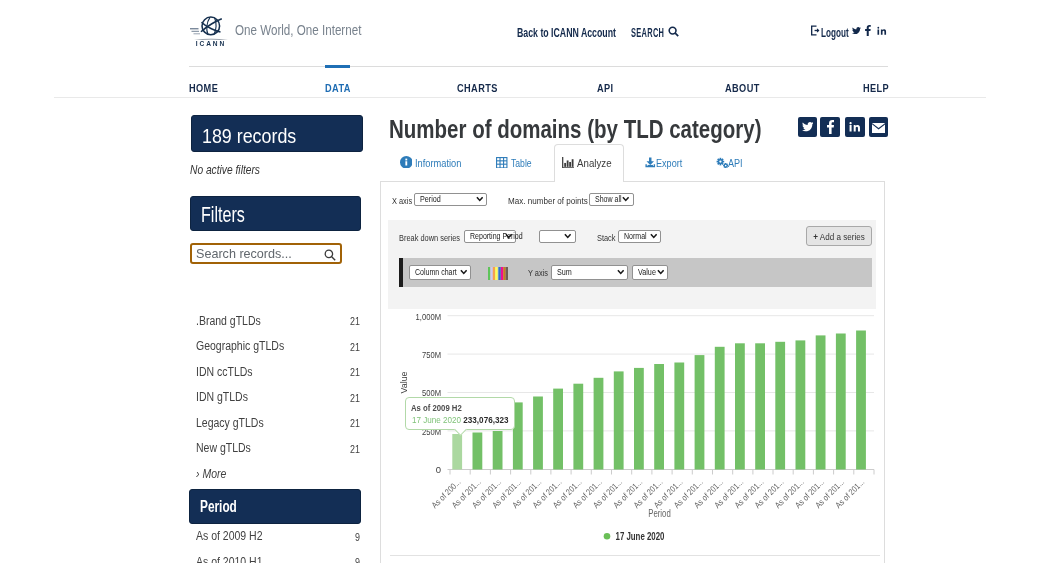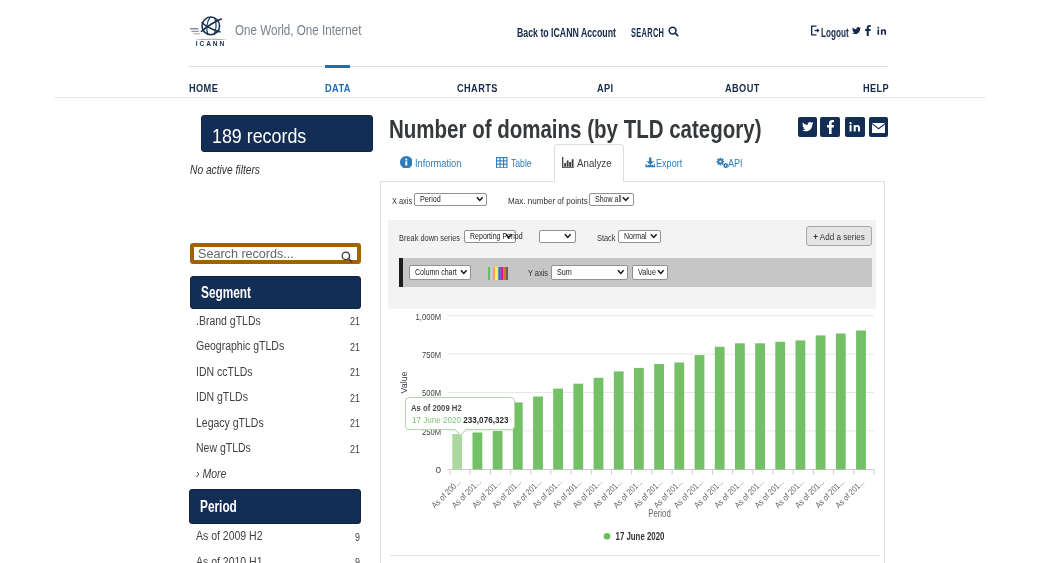--- a/index.html
+++ b/index.html
@@ -56,33 +56,33 @@
     </svg>
 <div class="abs" style="left:189px; top:66px; width:699px; height:1px; background:#dcdcdc;"></div>
 <div class="abs" style="left:325px; top:65px; width:25px; height:3px; background:#1f6fb5;"></div>
 <div style="position:absolute; left:189px; top:81.8px; font-size:11.5px; color:#15294a; white-space:nowrap; font-weight:bold; letter-spacing:0.5px; transform:scaleX(0.8); transform-origin:0 50%; line-height:1.2;">HOME</div>
 <div style="position:absolute; left:325px; top:81.8px; font-size:11.5px; color:#1e6cb3; white-space:nowrap; font-weight:bold; letter-spacing:0.5px; transform:scaleX(0.8); transform-origin:0 50%; line-height:1.2;">DATA</div>
 <div style="position:absolute; left:457px; top:81.8px; font-size:11.5px; color:#15294a; white-space:nowrap; font-weight:bold; letter-spacing:0.5px; transform:scaleX(0.8); transform-origin:0 50%; line-height:1.2;">CHARTS</div>
 <div style="position:absolute; left:597px; top:81.8px; font-size:11.5px; color:#15294a; white-space:nowrap; font-weight:bold; letter-spacing:0.5px; transform:scaleX(0.8); transform-origin:0 50%; line-height:1.2;">API</div>
 <div style="position:absolute; left:725px; top:81.8px; font-size:11.5px; color:#15294a; white-space:nowrap; font-weight:bold; letter-spacing:0.5px; transform:scaleX(0.8); transform-origin:0 50%; line-height:1.2;">ABOUT</div>
 <div style="position:absolute; left:863px; top:81.8px; font-size:11.5px; color:#15294a; white-space:nowrap; font-weight:bold; letter-spacing:0.5px; transform:scaleX(0.8); transform-origin:0 50%; line-height:1.2;">HELP</div>
 <div class="abs" style="left:54px; top:97px; width:932px; height:1px; background:#e9e9e9;"></div>
-<div class="boxhdr" style="left:201px; top:115px; width:172px; height:37px;">
+<div class="boxhdr" style="left:191px; top:115px; width:172px; height:37px;">
       <span style="font-size:21px; transform:translateY(-50%) scaleX(0.85);">189 records</span>
     </div>
 <div style="position:absolute; left:190px; top:161.5px; font-size:12.8px; color:#333; white-space:nowrap; font-style:italic; transform:scaleX(0.8); transform-origin:0 50%; line-height:1.2;">No active filters</div>
-<div class="abs" style="left:190px; top:242.5px; width:171px; height:21px; border:4px solid #a16207; border-radius:3px; background:#fff;">
+<div class="boxhdr" style="left:190px; top:195.5px; width:171px; height:35px;">
+      <span style="font-size:21.5px; top:calc(50% + 3px); transform:translateY(-50%) scaleX(0.75);">Filters</span>
+    </div>
+<div class="abs" style="left:190px; top:242.5px; width:152px; height:21px; border:2px solid #a16207; border-radius:3px; background:#fff;">
 <span style="position:absolute; left:4px; top:50%; transform:translateY(-50%) scaleX(0.94); transform-origin:0 50%; font-size:13.4px; color:#61676d; white-space:nowrap;">Search records...</span>
 <svg style="position:absolute; right:4px; top:4.5px;" width="12" height="12" viewBox="0 0 12 12">
         <circle cx="4.9" cy="4.9" r="3.7" fill="none" stroke="#3a3a3a" stroke-width="1.3"></circle>
         <line x1="7.7" y1="7.7" x2="11.2" y2="11.2" stroke="#3a3a3a" stroke-width="1.4"></line>
       </svg>
-    </div>
-<div class="boxhdr" style="left:190px; top:276px; width:171px; height:32.5px;">
-      <span style="font-size:16px; font-weight:bold; transform:translateY(-50%) scaleX(0.74);">Segment</span>
     </div>
 <div style="position:absolute; left:195.5px; top:313.55px; font-size:12.5px; color:#414141; white-space:nowrap; transform:scaleX(0.84); transform-origin:0 50%; line-height:1.2;">.Brand gTLDs</div>
 <div style="position:absolute; left:359.5px; top:315.05px; font-size:10.5px; color:#414141; white-space:nowrap; transform:scaleX(0.85); transform-origin:100% 50%; line-height:1.2; transform:translateX(-100%) scaleX(0.85);">21</div>
 <div style="position:absolute; left:195.5px; top:339.05px; font-size:12.5px; color:#414141; white-space:nowrap; transform:scaleX(0.84); transform-origin:0 50%; line-height:1.2;">Geographic gTLDs</div>
 <div style="position:absolute; left:359.5px; top:340.55px; font-size:10.5px; color:#414141; white-space:nowrap; transform:scaleX(0.85); transform-origin:100% 50%; line-height:1.2; transform:translateX(-100%) scaleX(0.85);">21</div>
 <div style="position:absolute; left:195.5px; top:364.55px; font-size:12.5px; color:#414141; white-space:nowrap; transform:scaleX(0.84); transform-origin:0 50%; line-height:1.2;">IDN ccTLDs</div>
 <div style="position:absolute; left:359.5px; top:366.05px; font-size:10.5px; color:#414141; white-space:nowrap; transform:scaleX(0.85); transform-origin:100% 50%; line-height:1.2; transform:translateX(-100%) scaleX(0.85);">21</div>
 <div style="position:absolute; left:195.5px; top:390.05px; font-size:12.5px; color:#414141; white-space:nowrap; transform:scaleX(0.84); transform-origin:0 50%; line-height:1.2;">IDN gTLDs</div>
 <div style="position:absolute; left:359.5px; top:391.55px; font-size:10.5px; color:#414141; white-space:nowrap; transform:scaleX(0.85); transform-origin:100% 50%; line-height:1.2; transform:translateX(-100%) scaleX(0.85);">21</div>
 <div style="position:absolute; left:195.5px; top:415.55px; font-size:12.5px; color:#414141; white-space:nowrap; transform:scaleX(0.84); transform-origin:0 50%; line-height:1.2;">Legacy gTLDs</div>

